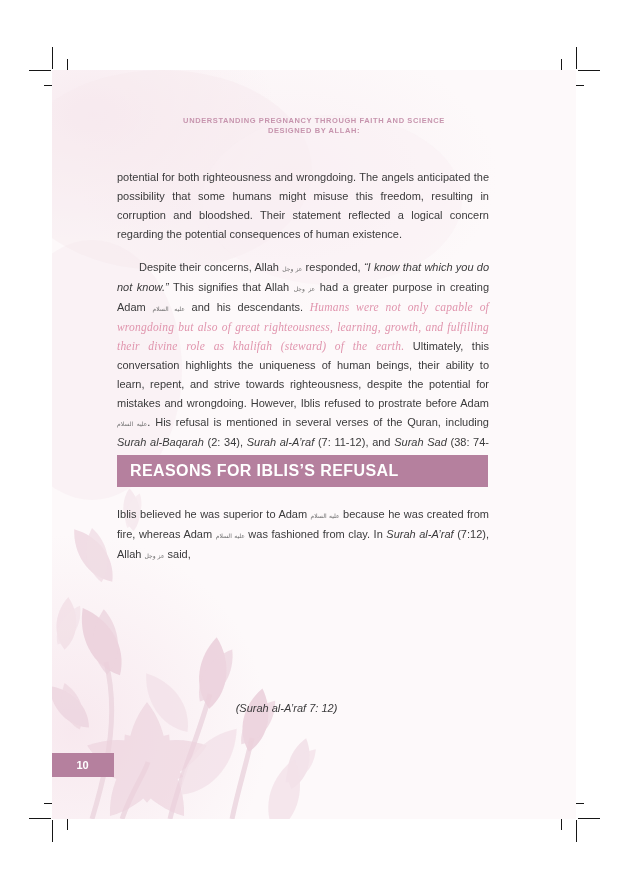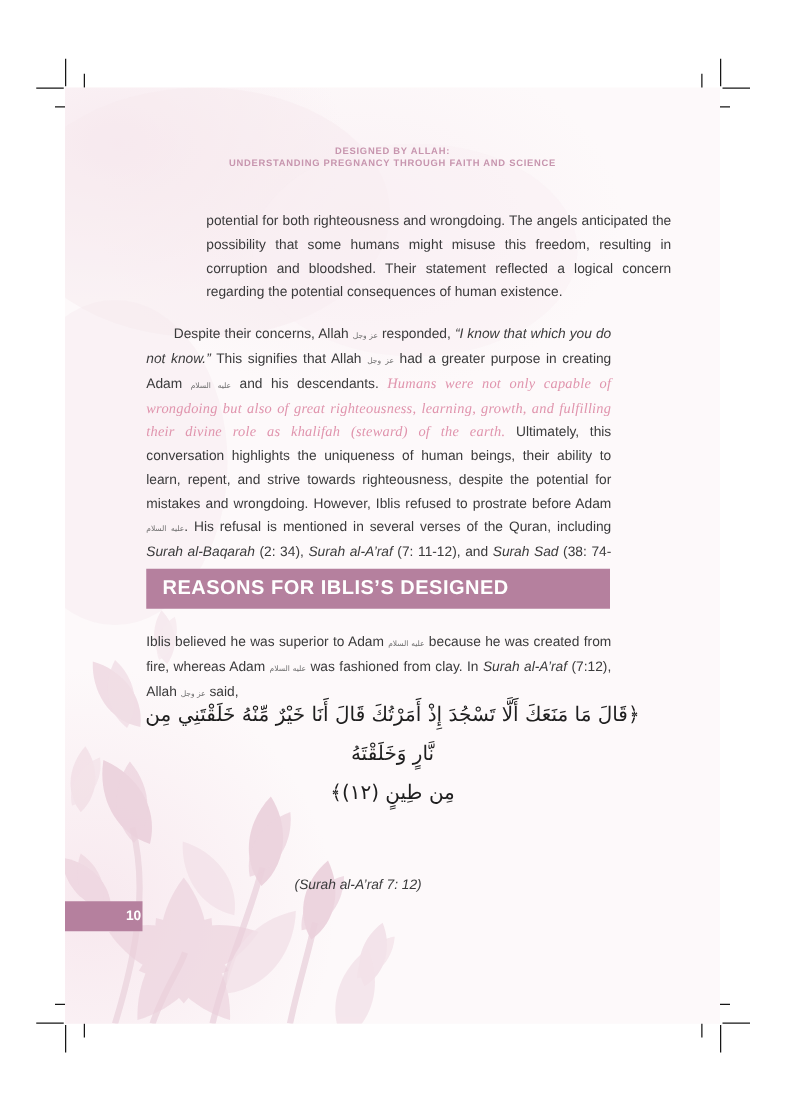--- a/index.html
+++ b/index.html
@@ -18,21 +18,21 @@
           radial-gradient(260px 260px at 4% 88%, rgba(243,219,229,.55), rgba(243,219,229,0) 75%),
           #fdf9fa;
         overflow:hidden;}
   .floral{position:absolute;left:0;top:0;width:524px;height:749px;}
   
   .running-head{position:absolute;top:46px;left:0;width:100%;text-align:center;
         color:#c795ae;font-size:7.5px;font-weight:bold;line-height:9.5px;letter-spacing:.6px;}
   
   .bodytext{position:absolute;left:65px;width:372px;
         font-size:11px;line-height:19px;color:#3a3a3b;text-align:justify;}
-  .p1{top:87px;margin-left:48px;}
+  .p1{top:87px;}
   .p2{top:177px;text-indent:22px;}
   .p3{top:424px;}
   .seg-normal{}
   .seg-italic{font-style:italic;}
   .seg-script{font-family:Liberation Serif, serif;font-style:italic;color:#e094ad;
         font-size:11.5px;letter-spacing:.2px;}
   .seg-honorific{font-size:6px;color:#6d6d6d;font-family:"DejaVu Sans",sans-serif;white-space:nowrap;}
   
   .section-banner{position:absolute;left:65px;top:385px;width:371px;height:32px;background:#b5809e;}
   .section-banner h2{margin:0;padding-left:13px;color:#ffffff;font-size:16px;font-weight:bold;
@@ -41,22 +41,22 @@
   .arabic{position:absolute;left:62px;top:486px;width:400px;direction:rtl;text-align:center;
         font-family:"DejaVu Sans",sans-serif;font-size:16px;line-height:31px;color:#1e1e1e;}
   
   .meaning{position:absolute;left:88px;top:568px;width:327px;
         font-style:italic;font-size:11px;line-height:19px;color:#3a3a3b;}
   .meaning-label{font-style:normal;font-weight:bold;color:#b3749a;}
   
   .citation{position:absolute;left:72px;top:630px;width:325px;text-align:center;
         font-style:italic;font-size:11px;line-height:16px;color:#3a3a3b;}
   
-  .page-num{position:absolute;left:0;top:651px;width:62px;height:24px;background:#b5809e;
-        color:#ffffff;font-weight:bold;font-size:11px;line-height:24px;text-align:right;
+  .page-num{position:absolute;left:0;top:683px;width:62px;height:24px;background:#b5809e;
+        color:#ffffff;font-weight:bold;font-size:11px;line-height:24px;text-align:center;
         padding-right:1px;box-sizing:border-box;}
 </style>
 </head>
 <body>
 
 <div class="sheet">
 
   <div class="cm cmv" style="left:52px;top:47px;"></div>
   <div class="cm cmh" style="left:29px;top:70px;"></div>
   <div class="cm cmv" style="left:67px;top:59px;"></div>
@@ -122,37 +122,33 @@
       </g>
 
       <g fill="#f3e2e9" opacity="0.8">
         <use href="#petal" transform="translate(150,700) rotate(40) scale(1.8)"></use>
         <use href="#petal" transform="translate(120,640) rotate(-35) scale(1.5)"></use>
         <use href="#petal" transform="translate(230,735) rotate(15) scale(1.6)"></use>
       </g>
     </svg>
 
     <div class="running-head">
+      <div>UNDERSTANDING PREGNANCY THROUGH FAITH AND SCIENCE</div>
       <div>DESIGNED BY ALLAH:</div>
-      <div>UNDERSTANDING PREGNANCY THROUGH FAITH AND SCIENCE</div>
     </div>
 
     <p class="bodytext p1"><span class="seg-normal">potential for both righteousness and wrongdoing. The angels anticipated the possibility that some humans might misuse this freedom, resulting in corruption and bloodshed. Their statement reflected a logical concern regarding the potential consequences of human existence.</span></p>
     <p class="bodytext p2"><span class="seg-normal">Despite their concerns, Allah </span><span class="seg-honorific">عز وجل</span><span class="seg-normal"> responded, </span><span class="seg-italic">“I know that which you do not know.”</span><span class="seg-normal"> This signifies that Allah </span><span class="seg-honorific">عز وجل</span><span class="seg-normal"> had a greater purpose in creating Adam </span><span class="seg-honorific">عليه السلام</span><span class="seg-normal"> and his descendants. </span><span class="seg-script">Humans were not only capable of wrongdoing but also of great righteousness, learning, growth, and fulfilling their divine role as khalifah (steward) of the earth.</span><span class="seg-normal"> Ultimately, this conversation highlights the uniqueness of human beings, their ability to learn, repent, and strive towards righteousness, despite the potential for mistakes and wrongdoing. However, Iblis refused to prostrate before Adam </span><span class="seg-honorific">عليه السلام</span><span class="seg-normal">. His refusal is mentioned in several verses of the Quran, including </span><span class="seg-italic">Surah al-Baqarah</span><span class="seg-normal"> (2: 34), </span><span class="seg-italic">Surah al-A’raf</span><span class="seg-normal"> (7: 11-12), and </span><span class="seg-italic">Surah Sad</span><span class="seg-normal"> (38: 74-76).</span></p>
 
     <div class="section-banner">
-      <h2>REASONS FOR IBLIS’S DESIGNED</h2>
+      <h2>REASONS FOR IBLIS’S REFUSAL</h2>
     </div>
 
     <p class="bodytext p3"><span class="seg-normal">Iblis believed he was superior to Adam </span><span class="seg-honorific">عليه السلام</span><span class="seg-normal"> because he was created from fire, whereas Adam </span><span class="seg-honorific">عليه السلام</span><span class="seg-normal"> was fashioned from clay. In </span><span class="seg-italic">Surah al-A’raf</span><span class="seg-normal"> (7:12), Allah </span><span class="seg-honorific">عز وجل</span><span class="seg-normal"> said,</span></p>
 
-    <div class="arabic">
-      <div>﴿قَالَ مَا مَنَعَكَ أَلَّا تَسْجُدَ إِذْ أَمَرْتُكَ قَالَ أَنَا خَيْرٌ مِّنْهُ خَلَقْتَنِي مِن نَّارٍ وَخَلَقْتَهُ</div>
-      <div>مِن طِينٍ (١٢)﴾</div>
-    </div>
 
 
     <div class="citation">(Surah al-A’raf 7: 12)</div>
 
     <div class="page-num">10</div>
 
   </div>
 </div>
 
 </body></html>

